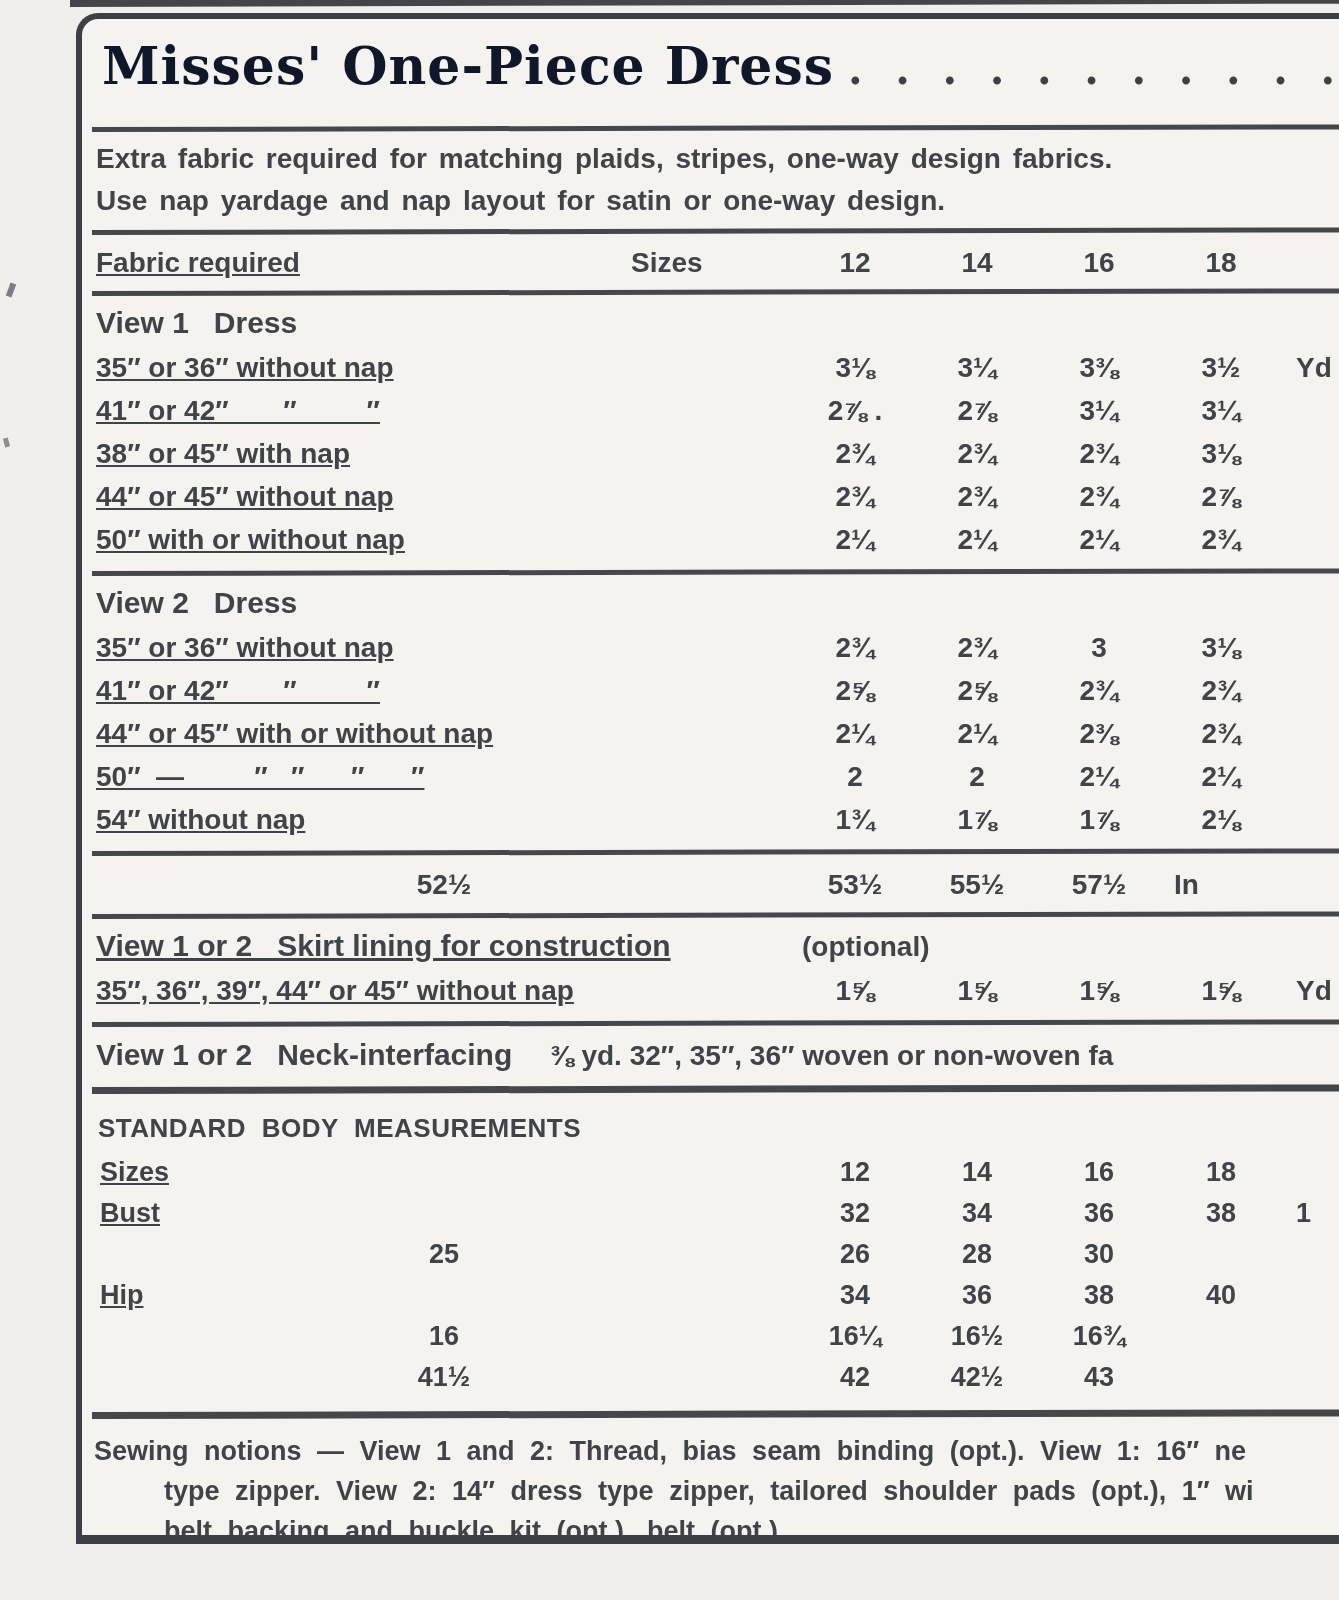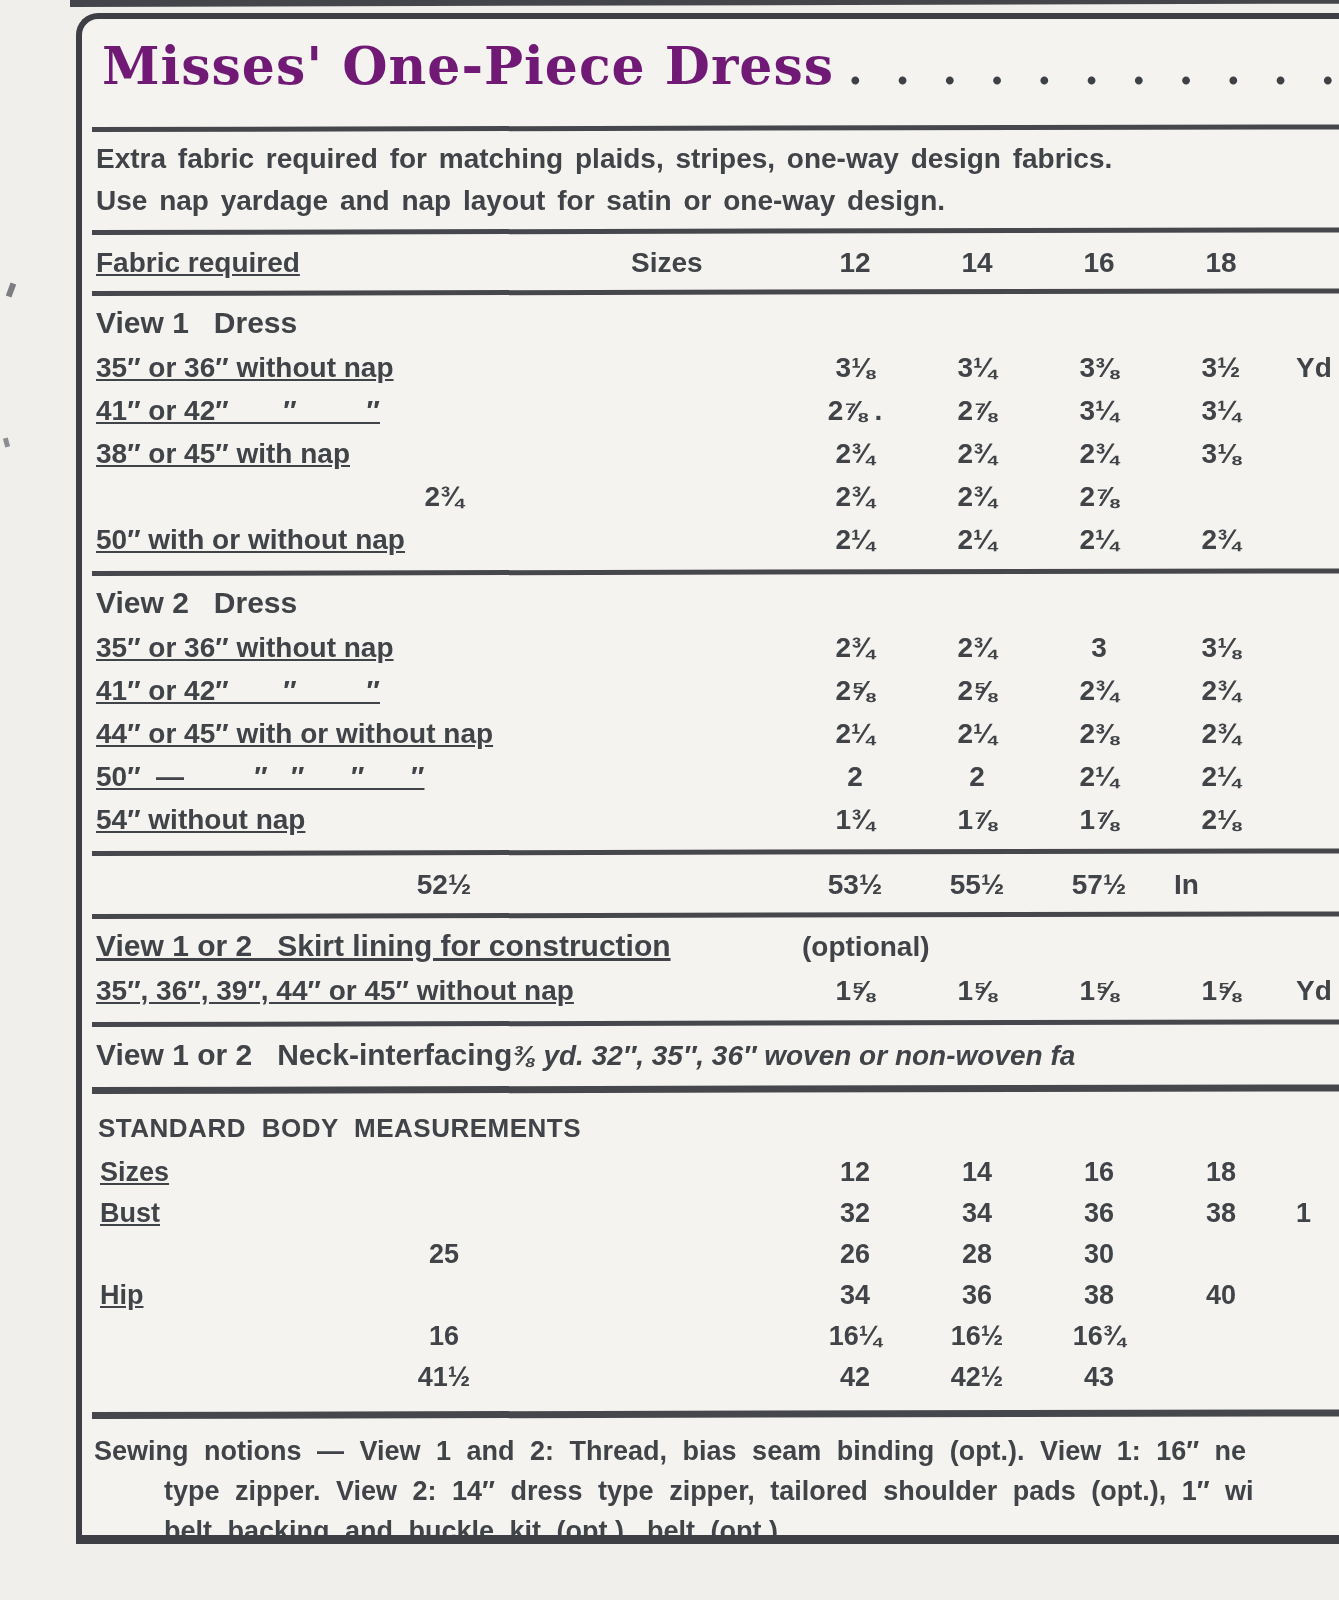--- a/index.html
+++ b/index.html
@@ -24,21 +24,21 @@
     box-sizing:border-box;
     overflow:hidden;
   }
   .rule { height:5px; background:#45474c; margin-left:-2px; transform:rotate(-0.12deg); transform-origin:left; }
   .rule.thick { height:7px; }
 
   
   .title-row { display:flex; align-items:baseline; margin:16px 0 6px 8px; height:86px; white-space:nowrap; overflow:hidden; }
   .title-row h1 {
     margin:0; font-family:"DejaVu Serif", serif; font-weight:700;
-    font-size:52px; letter-spacing:1px; color:#701a75;
+    font-size:52px; letter-spacing:1px; color:#0f172a;
   }
   .dots { font-family:"DejaVu Serif", serif; font-weight:700; font-size:42px; letter-spacing:9px; margin-left:14px; color:#3d4045; }
 
   .intro { margin:0; padding:2px 0 2px 2px; font-size:28px; font-weight:700; line-height:38px; word-spacing:4px; white-space:pre-wrap; }
   .intro-wrap { padding:6px 0 8px 0; }
 
   
   .trow {
     display:grid;
     grid-template-columns:700px 122px 122px 122px 122px minmax(0,1fr);
@@ -57,21 +57,21 @@
   .sec .trow { line-height:43px; }
 
   .width-row { height:58px; align-items:center; }
 
   .skirt-title-row { line-height:44px; }
   .skirt-title-row .opt { grid-column:2 / 7; text-align:left; padding-left:8px; white-space:nowrap; }
   .skirt-data-row { line-height:44px; }
 
   .neck-row { display:flex; align-items:baseline; height:52px; padding-top:8px; white-space:nowrap; overflow:hidden; }
   .neck-row .sec-title { line-height:40px; }
-  .neck-row .neck-text { font-size:28px; font-weight:700; white-space:pre-wrap;font-style:italic; }
+  .neck-row .neck-text { font-size:28px; font-weight:700; margin-left:38px; white-space:pre-wrap; }
 
   .sbm { padding:10px 0 14px 0; }
   .sbm-heading { font-size:26px; font-weight:700; letter-spacing:0.5px; word-spacing:8px; line-height:48px; padding-left:4px; }
   .sbm .trow { line-height:41px; font-size:27px; }
   .sbm .trow .lbl { padding-left:6px; }
 
   .notions { padding:12px 0 10px 0; }
   .notions div { font-size:27px; font-weight:700; line-height:40px; word-spacing:8px; white-space:pre-wrap; }
   .notions .indent { padding-left:70px; }
 
@@ -135,20 +135,21 @@
       </div>
       <div class="trow">
         <span class="lbl">38″ or 45″ with nap</span>
         <span class="val">2¾</span>
         <span class="val">2¾</span>
         <span class="val">2¾</span>
         <span class="val">3⅛</span>
         <span class="edge"></span>
       </div>
       <div class="trow">
+        <span class="lbl">44″ or 45″ without nap</span>
         <span class="val">2¾</span>
         <span class="val">2¾</span>
         <span class="val">2¾</span>
         <span class="val">2⅞</span>
         <span class="edge"></span>
       </div>
       <div class="trow">
         <span class="lbl">50″ with or without nap</span>
         <span class="val">2¼</span>
         <span class="val">2¼</span>

